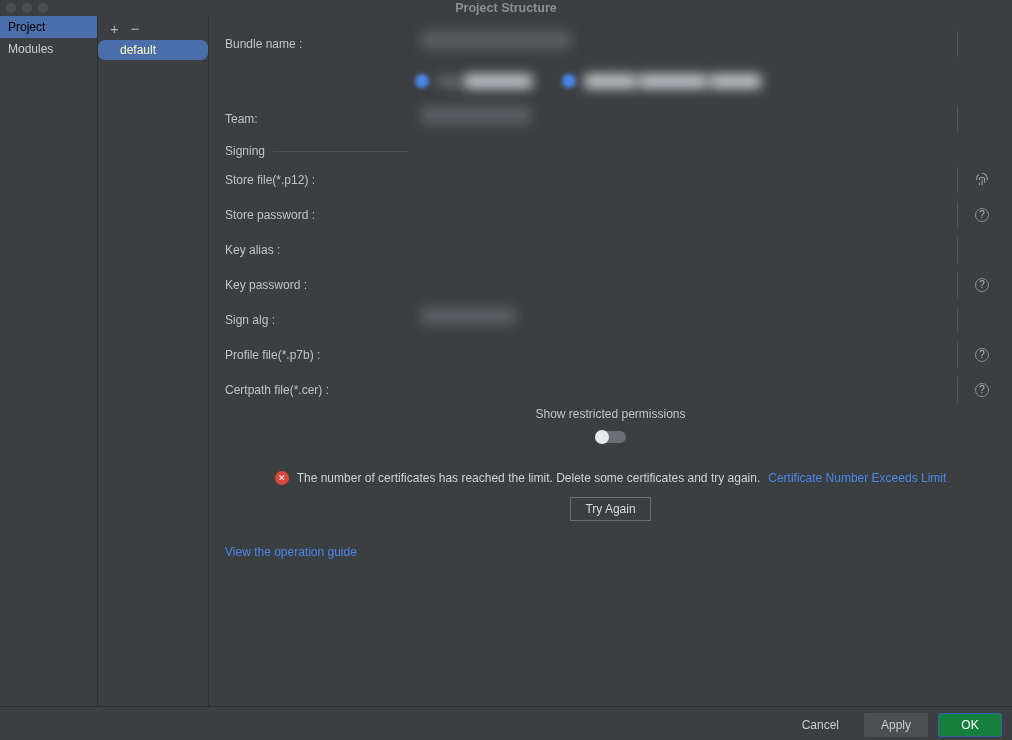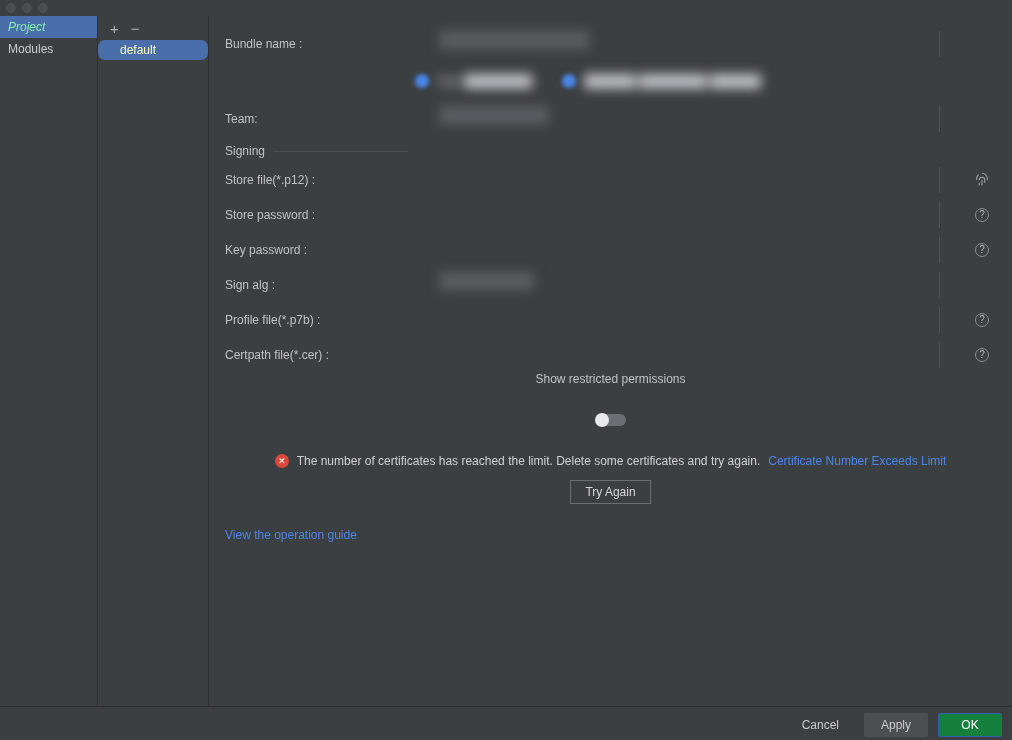--- a/index.html
+++ b/index.html
@@ -64,22 +64,21 @@
       border-right: 1px solid #2d2f30;
     }
     .left-rail .item {
       padding: 4px 10px 4px 8px;
       cursor: pointer;
       color: #c9ccd0;
       font-size: 12px;
     }
     .left-rail .item.selected {
       background: #4a6ea9;
-      color: #86efac;
-      font-style: italic;
+      color: #000000;
     }
 
     
     .content {
       flex: 1;
       display: flex;
       flex-direction: column;
       background: #3c3f41;
     }
 
@@ -138,21 +137,21 @@
 
     
     .form {
       flex: 1;
       padding: 10px 16px 0 16px;
     }
     .row {
       display: flex;
       align-items: center;
       min-height: 35px;
-      gap: 28px;
+      gap: 10px;
     }
     .row .label {
       width: 180px;
       color: #bfc3c7;
     }
     .row .field {
       flex: 1;
       position: relative;
     }
     .input {
@@ -311,20 +310,21 @@
   </style>
 </head>
 <body>
 
 <div class="titlebar">
   <div class="traffic-lights">
     <span></span>
     <span></span>
     <span></span>
   </div>
+  <div class="title-text">Project Structure</div>
 </div>
 
 <div class="main">
 
   <div class="left-rail">
     <div class="item selected">
       <span>Project</span>
     </div>
     <div class="item">
       <span>Modules</span>
@@ -401,20 +401,25 @@
         </div>
 
         <div class="row">
           <div class="label">Store password :</div>
           <div class="field"><input type="password" class="input" value="" style=""></div>
           <div class="trailing">
               <div class="qicon">?</div>
             </div>
         </div>
 
+        <div class="row">
+          <div class="label">Key alias :</div>
+          <div class="field"><input class="input" value="" style=""></div>
+          <div class="trailing"></div>
+        </div>
 
         <div class="row">
           <div class="label">Key password :</div>
           <div class="field"><input type="password" class="input" value="" style=""></div>
           <div class="trailing">
               <div class="qicon">?</div>
             </div>
         </div>
 
         <div class="row">

